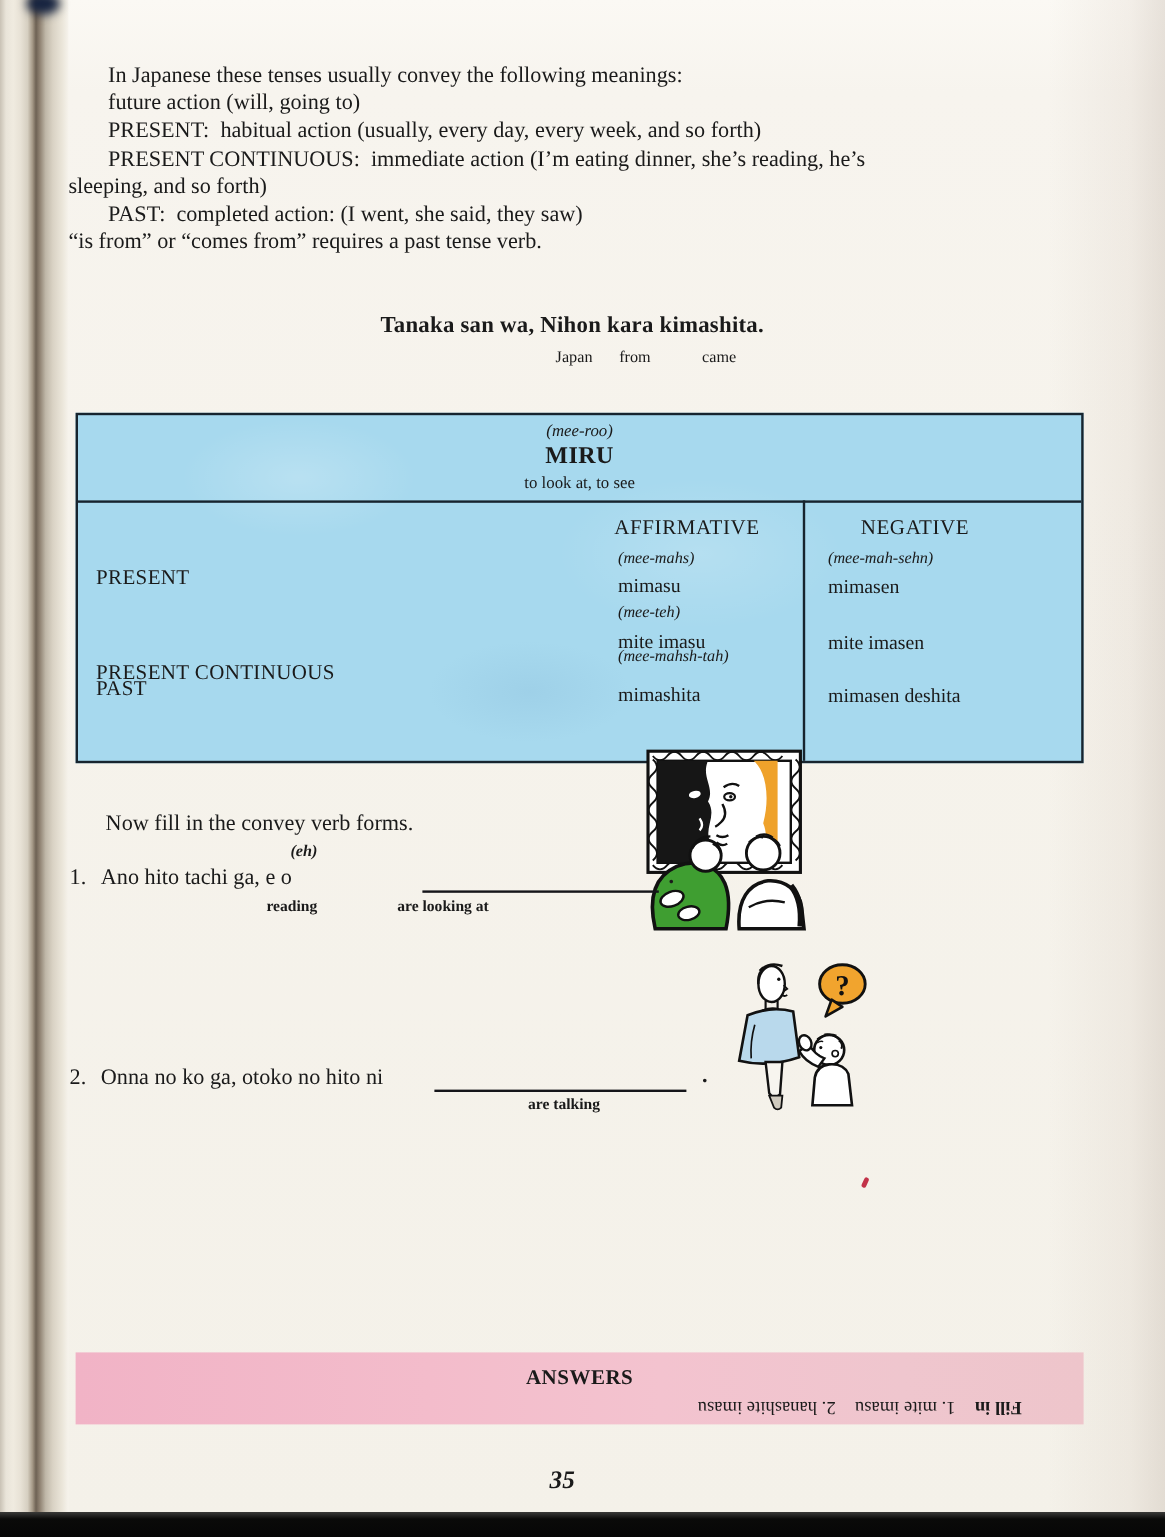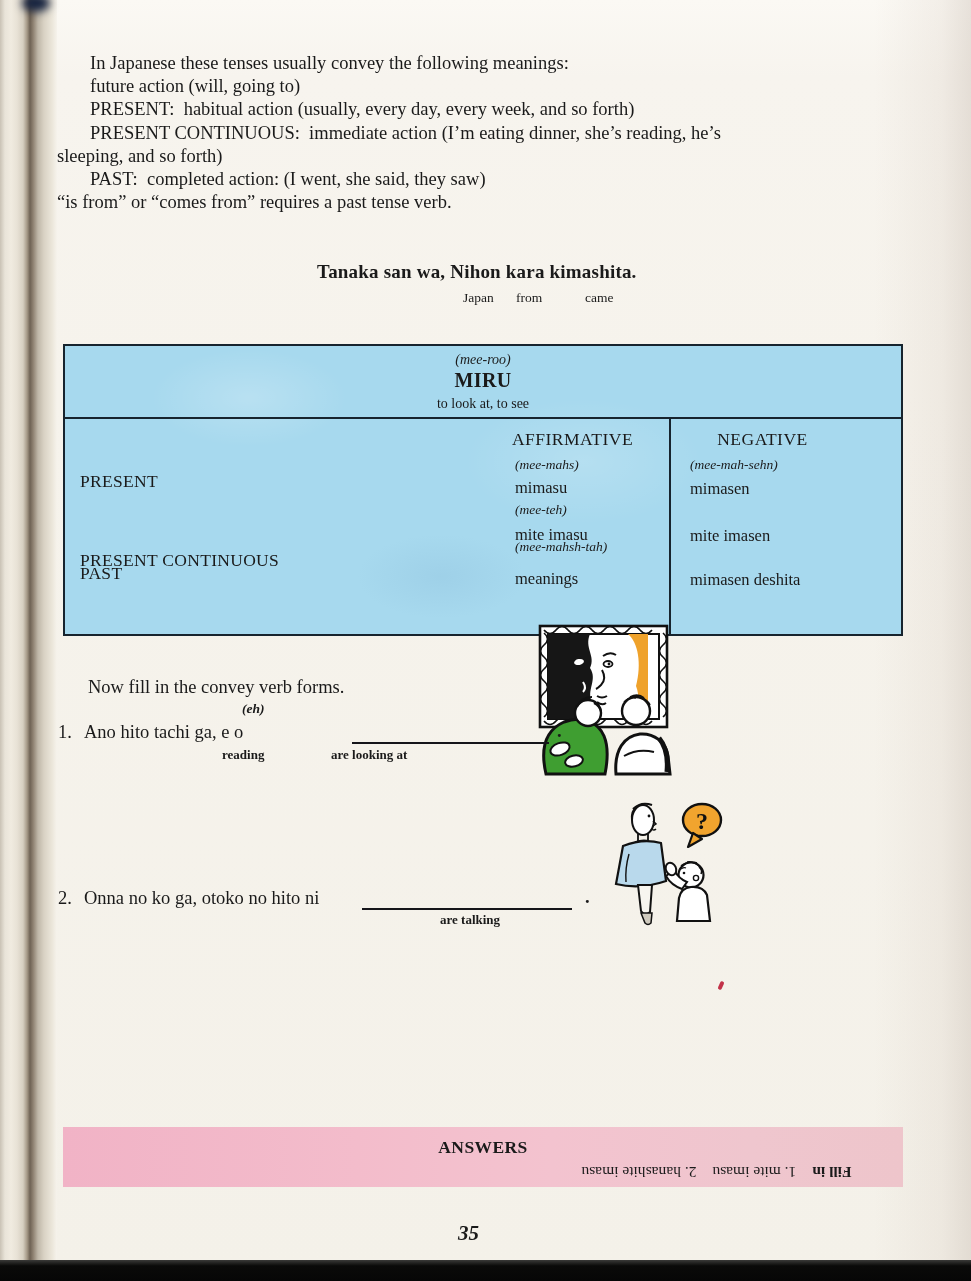--- a/index.html
+++ b/index.html
@@ -120,21 +120,21 @@
     <span class="abs colN cell-pron" style="top:111px;">(mee-mah-sehn)</span>
     <span class="abs colN cell-verb" style="top:133px;">mimasen</span>
 
     <span class="abs tense" style="top:172px;margin-top:32px;">PRESENT CONTINUOUS</span>
     <span class="abs colA cell-pron" style="top:156px;">(mee-teh)</span>
     <span class="abs colA cell-verb" style="top:179px;">mite imasu</span>
     <span class="abs colN cell-verb" style="top:180px;">mite imasen</span>
 
     <span class="abs tense" style="top:217px;">PAST</span>
     <span class="abs colA cell-pron" style="top:193px;">(mee-mahsh-tah)</span>
-    <span class="abs colA cell-verb" style="top:223px;">meanings</span>
+    <span class="abs colA cell-verb" style="top:223px;">mimashita</span>
     <span class="abs colN cell-verb" style="top:224px;">mimasen deshita</span>
   </div>
 
   <svg class="abs" style="left:531px; top:620px;" width="147" height="157" viewBox="0 0 147 157">
     <rect x="9" y="6" width="127" height="101" fill="#ffffff" stroke="#111" stroke-width="2.6"></rect>
     <path class="ln" stroke-width="1.6" d="M13,10 q6,7 12,0 t12,0 t12,0 t12,0 t12,0 t12,0 t12,0 t12,0 t12,0"></path>
     <path class="ln" stroke-width="1.6" d="M13,101 q6,7 12,0 t12,0 t12,0 t12,0 t12,0 t12,0 t12,0 t12,0 t12,0"></path>
     <path class="ln" stroke-width="1.6" d="M13,13 q7,6 0,12 t0,12 t0,12 t0,12 t0,12 t0,12 t0,12"></path>
     <path class="ln" stroke-width="1.6" d="M132,13 q7,6 0,12 t0,12 t0,12 t0,12 t0,12 t0,12 t0,12"></path>
     <rect x="17" y="14" width="111" height="85" fill="#ffffff" stroke="#111" stroke-width="2"></rect>

